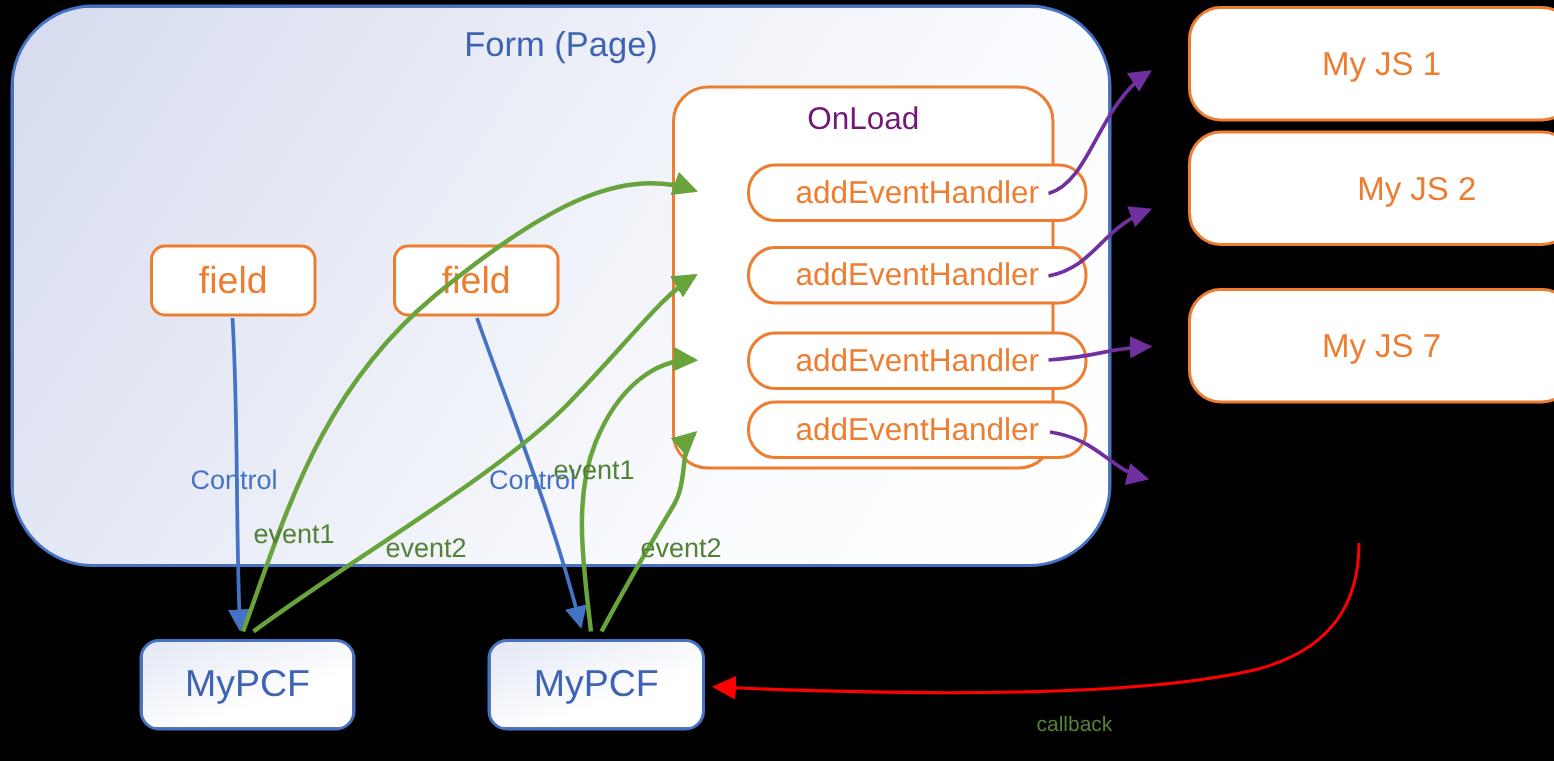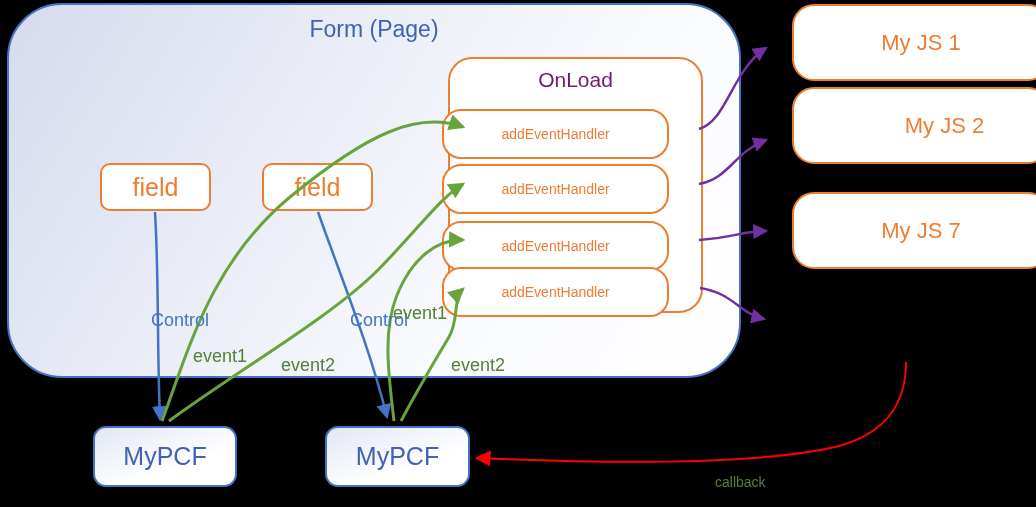--- a/index.html
+++ b/index.html
@@ -25,32 +25,32 @@
   .field1{left:100px;top:163px;width:111px;height:48px;border-radius:10px;font-size:25px;}
   .field2{left:262px;top:163px;width:111px;height:48px;border-radius:10px;font-size:25px;}
   .onload{
     position:absolute;left:448px;top:57px;width:255px;height:256px;box-sizing:border-box;
     border:2px solid #ED7D31;border-radius:24px;background:#fff;z-index:2;
   }
   .onload-title{
     position:absolute;left:0;top:9px;width:100%;text-align:center;
     font-size:21px;color:#701a75;
   }
-  .aeh{left:442px;width:227px;height:50px;border-radius:19px;font-size:14px;}
+  .aeh{left:498px;width:227px;height:39px;border-radius:19px;font-size:21px;}
   .aeh1{top:109px;} .aeh2{top:164px;} .aeh3{top:221px;} .aeh4{top:267px;}
   .myjs{left:776px;width:258px;height:77px;border-radius:22px;font-size:22px;margin-left:16px;}
   .myjs1{top:4px;} .myjs2{top:87px;padding-left:47px;} .myjs3{top:192px;} .myjs4{top:285px;}
   .mypcf{
     top:426px;height:61px;border:2.5px solid #4472C4;border-radius:13px;
     background:linear-gradient(160deg,#e2e7f4,#ffffff 65%);
     color:#3D63B2;font-size:25px;
   }
   .pcf1{left:93px;width:144px;}
   .pcf2{left:325px;width:145px;}
-  .lbl{position:absolute;z-index:5;font-size:18px;white-space:nowrap;margin-left:24px;}
+  .lbl{position:absolute;z-index:5;font-size:18px;white-space:nowrap;}
   .lbl-blue{color:#4472C4;}
   .lbl-green{color:#538135;}
   .lbl-control1{left:127px;top:310px;}
   .lbl-event1a{left:169px;top:346px;}
   .lbl-event2a{left:257px;top:355px;}
   .lbl-control2{left:326px;top:310px;}
   .lbl-event1b{left:369px;top:303px;}
   .lbl-event2b{left:427px;top:355px;}
   .lbl-callback{left:691px;top:474px;font-size:14px;}
   .connectors{position:absolute;left:0;top:0;z-index:4;pointer-events:none;}

